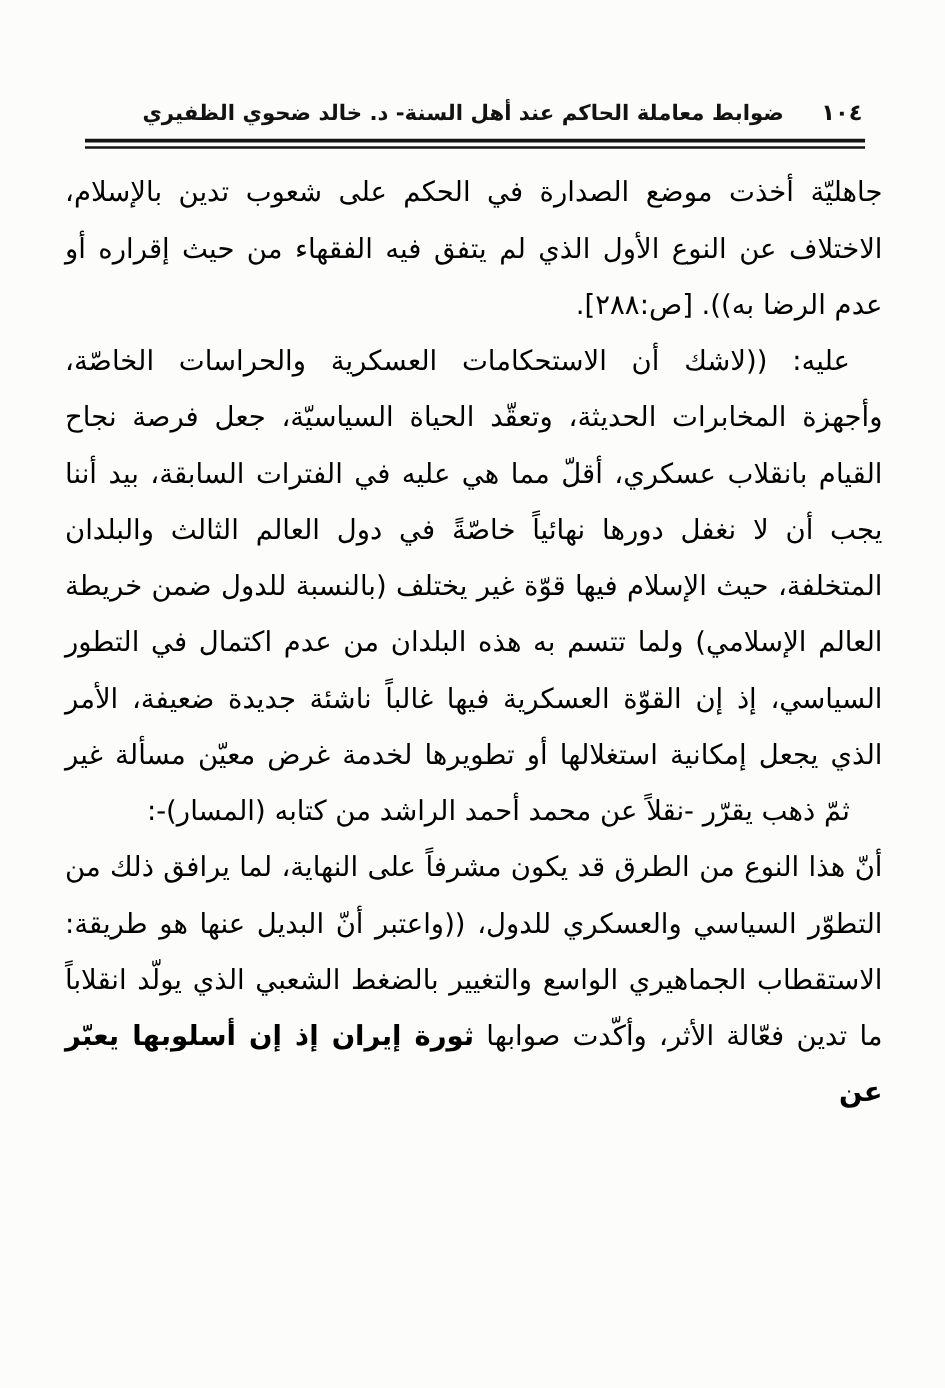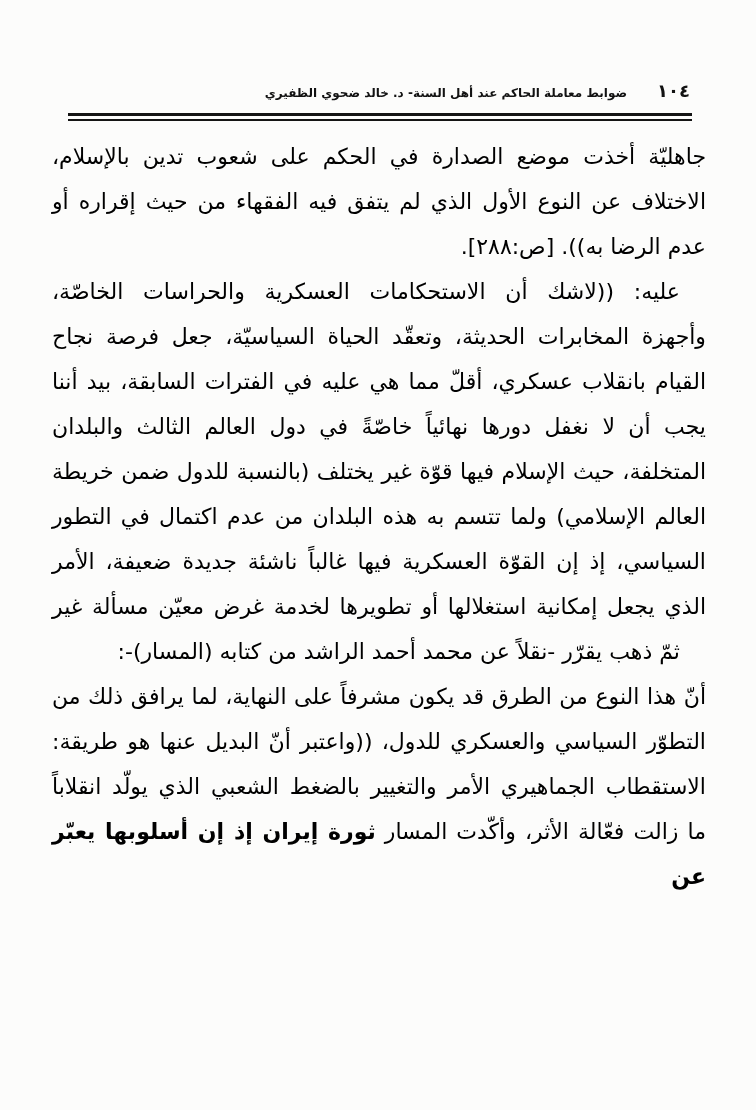--- a/index.html
+++ b/index.html
@@ -23,21 +23,21 @@
     align-items: baseline;
     gap: 30px;
     direction: rtl;
     font-weight: 700;
     font-size: 19px;
     line-height: 26px;
     white-space: nowrap;
     color: #121212;
   }
   .page-number { letter-spacing: 3px; font-size: 18px; }
-  .book-title { font-size: 12px; text-align: right; }
+  .book-title { font-size: 17px; text-align: right; }
   .header-rule {
     margin: 7px 64px 0 68px;
     height: 3px;
     border-top: 3px solid #141414;
     border-bottom: 2px solid #141414;
   }
   .page-body {
     margin: 13px 50px 0 52px;
     direction: rtl;
     font-size: 22px;
@@ -74,19 +74,19 @@
     <div class="ln">وأجهزة المخابرات الحديثة، وتعقّد الحياة السياسيّة، جعل فرصة نجاح</div>
     <div class="ln">القيام بانقلاب عسكري، أقلّ مما هي عليه في الفترات السابقة، بيد أننا</div>
     <div class="ln">يجب أن لا نغفل دورها نهائياً خاصّةً في دول العالم الثالث والبلدان</div>
     <div class="ln">المتخلفة، حيث الإسلام فيها قوّة غير يختلف (بالنسبة للدول ضمن خريطة</div>
     <div class="ln">العالم الإسلامي) ولما تتسم به هذه البلدان من عدم اكتمال في التطور</div>
     <div class="ln">السياسي، إذ إن القوّة العسكرية فيها غالباً ناشئة جديدة ضعيفة، الأمر</div>
     <div class="ln">الذي يجعل إمكانية استغلالها أو تطويرها لخدمة غرض معيّن مسألة غير</div>
     <div class="ln ind end">ثمّ ذهب يقرّر -نقلاً عن محمد أحمد الراشد من كتابه (المسار)-:</div>
     <div class="ln">أنّ هذا النوع من الطرق قد يكون مشرفاً على النهاية، لما يرافق ذلك من</div>
     <div class="ln">التطوّر السياسي والعسكري للدول، ((واعتبر أنّ البديل عنها هو طريقة:</div>
-    <div class="ln">الاستقطاب الجماهيري الأمر والتغيير بالضغط الشعبي الذي يولّد انقلاباً</div>
+    <div class="ln">الاستقطاب الجماهيري الواسع والتغيير بالضغط الشعبي الذي يولّد انقلاباً</div>
     <div class="ln">
-      <span>ما زالت فعّالة الأثر، وأكّدت المسار </span><span class="run-bold">ثورة إيران إذ إن أسلوبها يعبّر عن</span>
+      <span>ما تدين فعّالة الأثر، وأكّدت صوابها </span><span class="run-bold">ثورة إيران إذ إن أسلوبها يعبّر عن</span>
     </div>
   </div>
 
 </div>
 
 </body></html>

